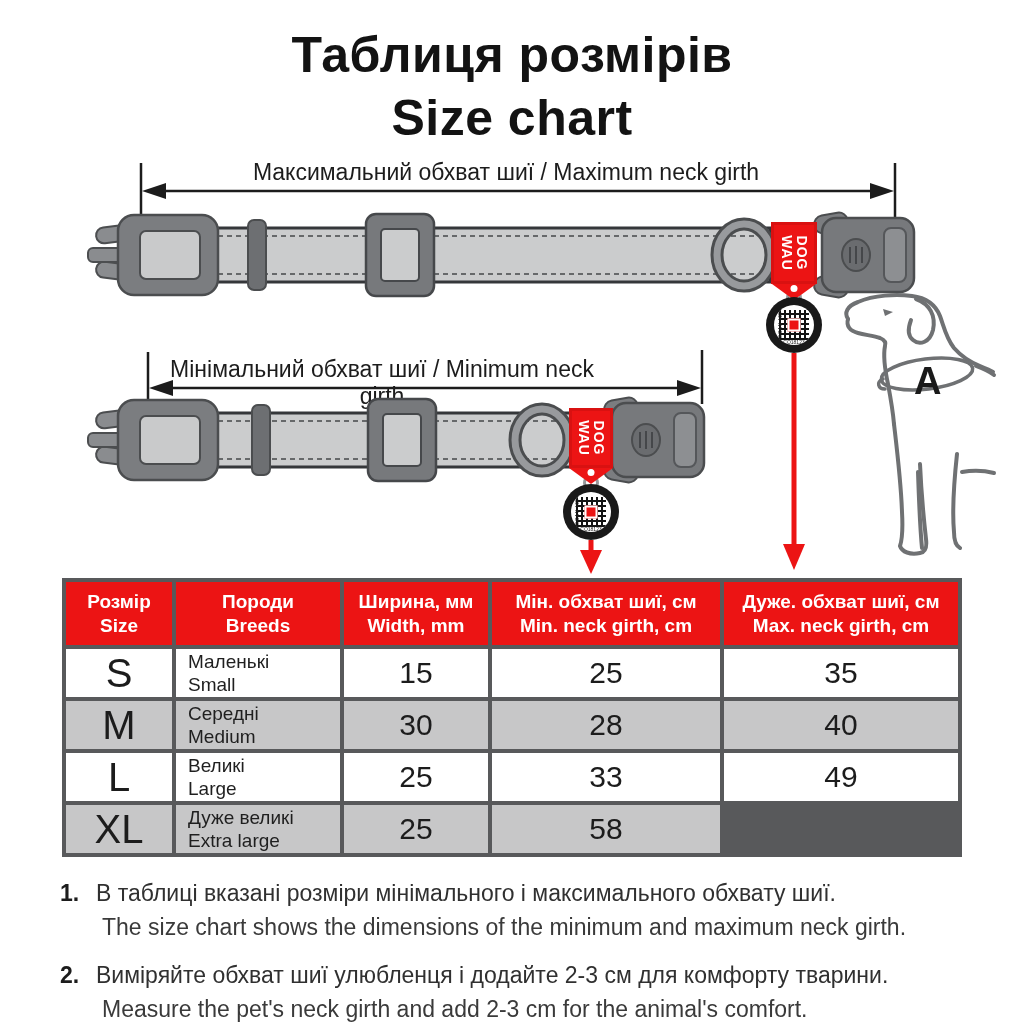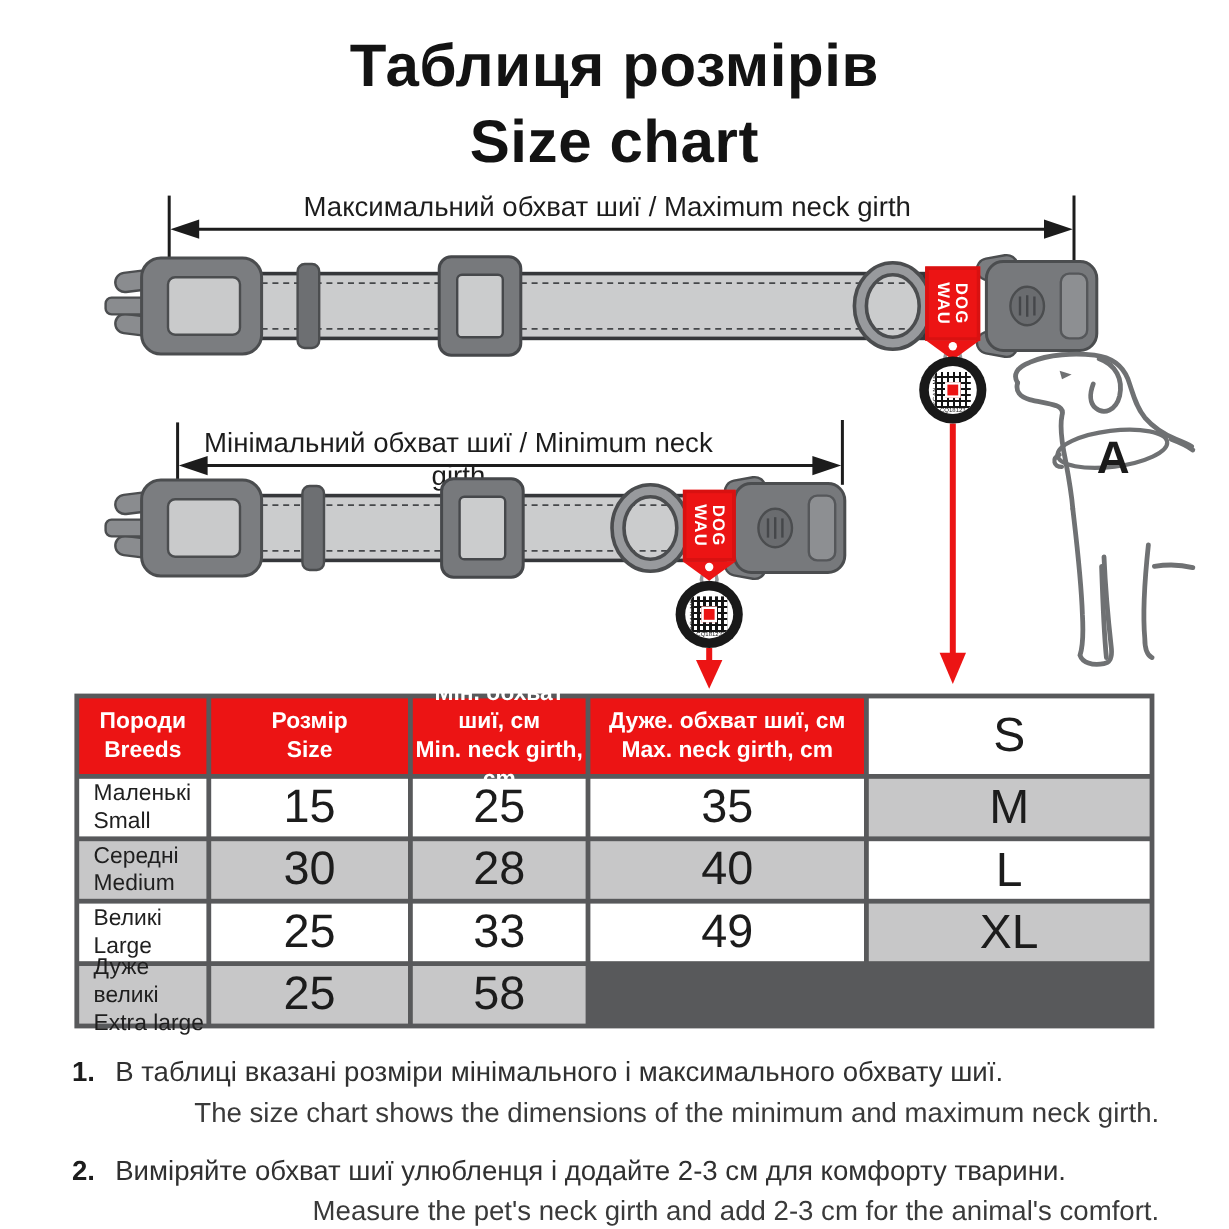--- a/index.html
+++ b/index.html
@@ -54,27 +54,27 @@
   
   .size-table{position:absolute;left:62px;top:578px;width:900px;box-sizing:border-box;
               background:#58595b;padding:4px;display:grid;gap:4px;
               grid-template-columns:106px 164px 144px 228px 234px;
               grid-template-rows:63px 48px 48px 48px 48px;z-index:5;}
   .cell{display:flex;flex-direction:column;align-items:center;justify-content:center;background:#fff;}
   .cell.hdr{background:#ec1414;color:#ffffff;font-weight:700;font-size:19px;line-height:24px;text-align:center;}
   .cell.alt{background:#c7c7c8;}
   .cell.size-col{font-size:40px;font-weight:400;color:#1c1c1c;}
   .cell.breed-col{align-items:flex-start;padding-left:12px;font-size:19px;line-height:23px;color:#1f1f1f;}
-  .cell.num-col{font-size:39px;color:#1c1c1c;}
+  .cell.num-col{font-size:30px;color:#1c1c1c;}
 
   
   .notes{position:absolute;left:60px;top:876px;width:906px;font-size:23px;color:#303030;z-index:5;}
   .note{position:relative;padding-left:36px;margin-bottom:14px;line-height:34px;}
   .note-num{position:absolute;left:0;top:0;font-weight:700;color:#1c1c1c;}
-  .note-en{display:block;padding-left:6px;color:#3a3a3a;text-align:right;}
+  .note-en{display:block;padding-left:6px;color:#3a3a3a;}
 </style>
 </head>
 <body>
 
 <div class="page">
 
   <div class="title">
     <div>Таблиця розмірів</div>
     <div>Size chart</div>
   </div>
@@ -206,26 +206,30 @@
     <div class="qr-inner">
       <div class="qr-pattern"></div>
       <span class="qr-side">SCAN ME</span>
       <span class="qr-code-num">CQ18123</span>
       <div class="qr-center"></div>
     </div>
   </div>
 
   <div class="size-table">
     <div class="cell hdr">
+      <span>Розмір</span>
+      <span>Size</span>
+    </div>
+    <div class="cell hdr">
       <span>Породи</span>
       <span>Breeds</span>
     </div>
     <div class="cell hdr">
-      <span>Розмір</span>
-      <span>Size</span>
+      <span>Ширина, мм</span>
+      <span>Width, mm</span>
     </div>
     <div class="cell hdr">
       <span>Мін. обхват шиї, см</span>
       <span>Min. neck girth, cm</span>
     </div>
     <div class="cell hdr">
       <span>Дуже. обхват шиї, см</span>
       <span>Max. neck girth, cm</span>
     </div>
 

